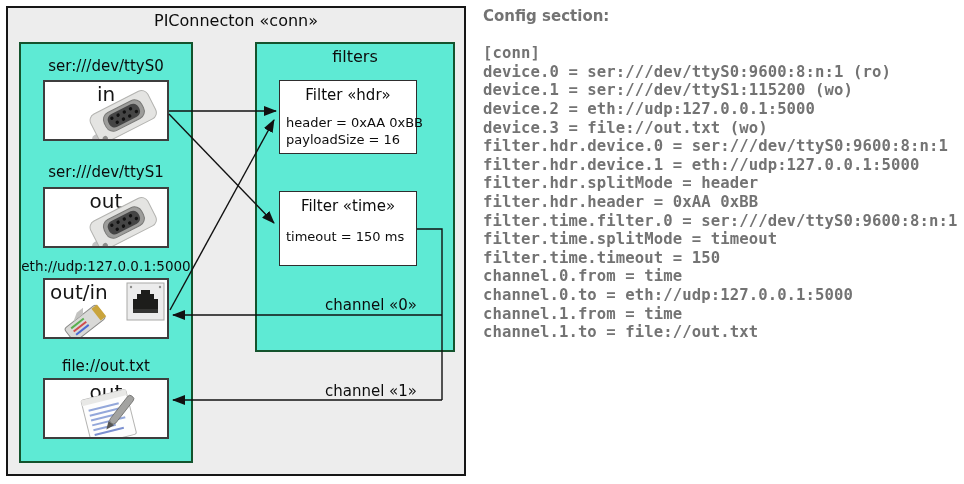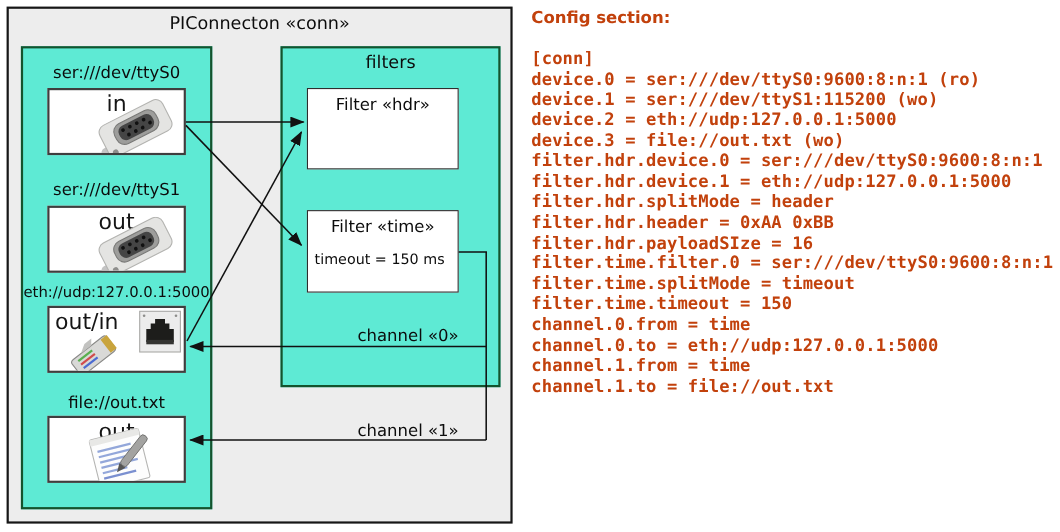--- a/index.html
+++ b/index.html
@@ -34,21 +34,21 @@
   .filter-box.hdr .filter-attrs{top:33px;}
   .filter-box.time .filter-attrs{top:36px;}
 
   .ch-label{position:absolute;right:36px;font-size:15px;color:#0c0c0c;white-space:nowrap;}
   .ch-label.ch0{top:252px;}
   .ch-label.ch1{top:338px;}
 
   .wires{position:absolute;left:0;top:0;pointer-events:none;}
 
   
-  .config{position:absolute;left:483px;top:7px;color:#c2410c;}
+  .config{position:absolute;left:483px;top:7px;color:#737373;}
   .config-heading{font-family:"DejaVu Sans",sans-serif;font-weight:bold;font-size:15px;
                   line-height:18.6px;margin-bottom:18.6px;}
   .config-line{font-family:"DejaVu Sans Mono",monospace;font-weight:bold;font-size:15.6px;
                line-height:18.6px;white-space:pre;letter-spacing:0.1px;}
   .icon{position:absolute;}
 </style>
 </head>
 <body>
 
 <div class="stage">
@@ -143,20 +143,24 @@
         </g>
       </svg>
     </div>
   </div>
 
   <div class="panel filters-panel">
     <div class="filters-title">filters</div>
 
     <div class="filter-box hdr">
       <div class="filter-title">Filter «hdr»</div>
+      <div class="filter-attrs">
+        <div>header = 0xAA 0xBB</div>
+        <div>payloadSize = 16</div>
+      </div>
     </div>
 
     <div class="filter-box time">
       <div class="filter-title">Filter «time»</div>
       <div class="filter-attrs">
         <div>timeout = 150 ms</div>
       </div>
     </div>
 
     <div class="ch-label ch0">channel «0»</div>
@@ -183,21 +187,20 @@
     <div class="config-heading">Config section:</div>
     <div class="config-line">[conn]</div>
     <div class="config-line">device.0 = ser:///dev/ttyS0:9600:8:n:1 (ro)</div>
     <div class="config-line">device.1 = ser:///dev/ttyS1:115200 (wo)</div>
     <div class="config-line">device.2 = eth://udp:127.0.0.1:5000</div>
     <div class="config-line">device.3 = file://out.txt (wo)</div>
     <div class="config-line">filter.hdr.device.0 = ser:///dev/ttyS0:9600:8:n:1</div>
     <div class="config-line">filter.hdr.device.1 = eth://udp:127.0.0.1:5000</div>
     <div class="config-line">filter.hdr.splitMode = header</div>
     <div class="config-line">filter.hdr.header = 0xAA 0xBB</div>
-    <div class="config-line">filter.hdr.payloadSIze = 16</div>
     <div class="config-line">filter.time.filter.0 = ser:///dev/ttyS0:9600:8:n:1</div>
     <div class="config-line">filter.time.splitMode = timeout</div>
     <div class="config-line">filter.time.timeout = 150</div>
     <div class="config-line">channel.0.from = time</div>
     <div class="config-line">channel.0.to = eth://udp:127.0.0.1:5000</div>
     <div class="config-line">channel.1.from = time</div>
     <div class="config-line">channel.1.to = file://out.txt</div>
   </div>
 
 </div>

